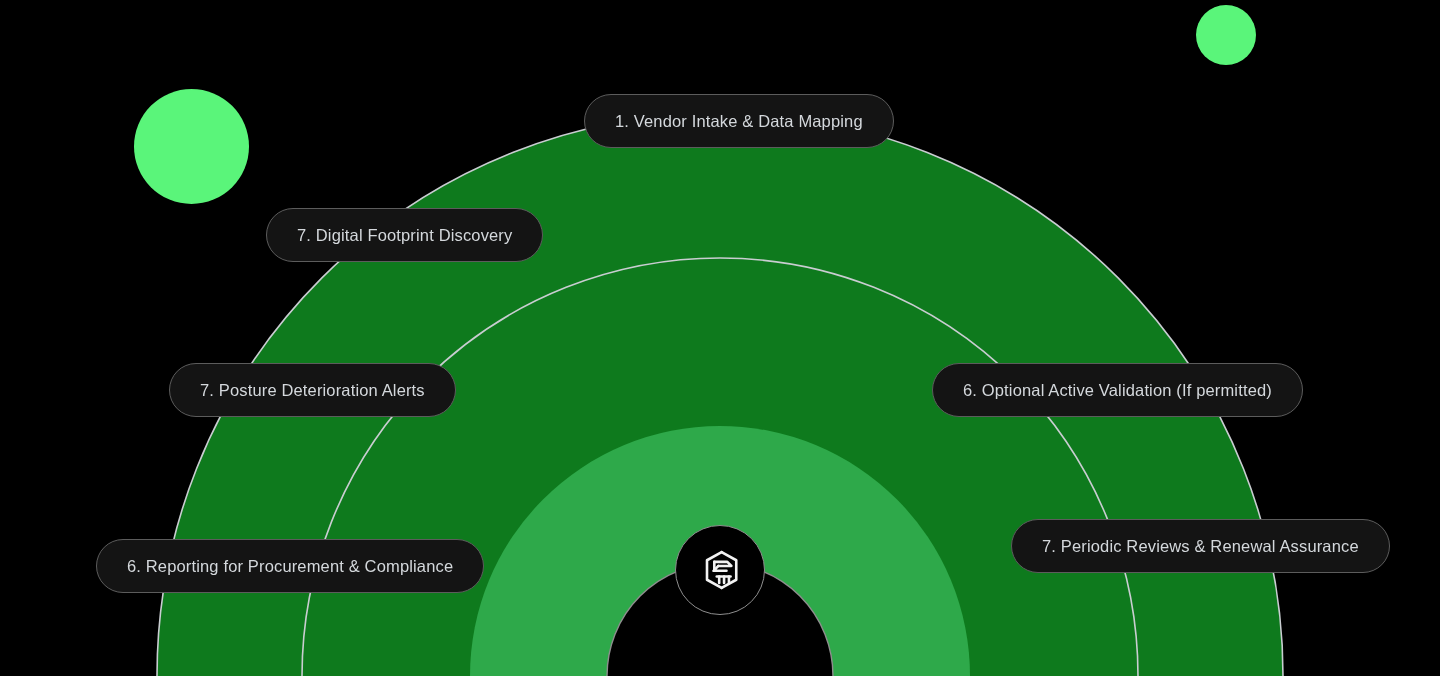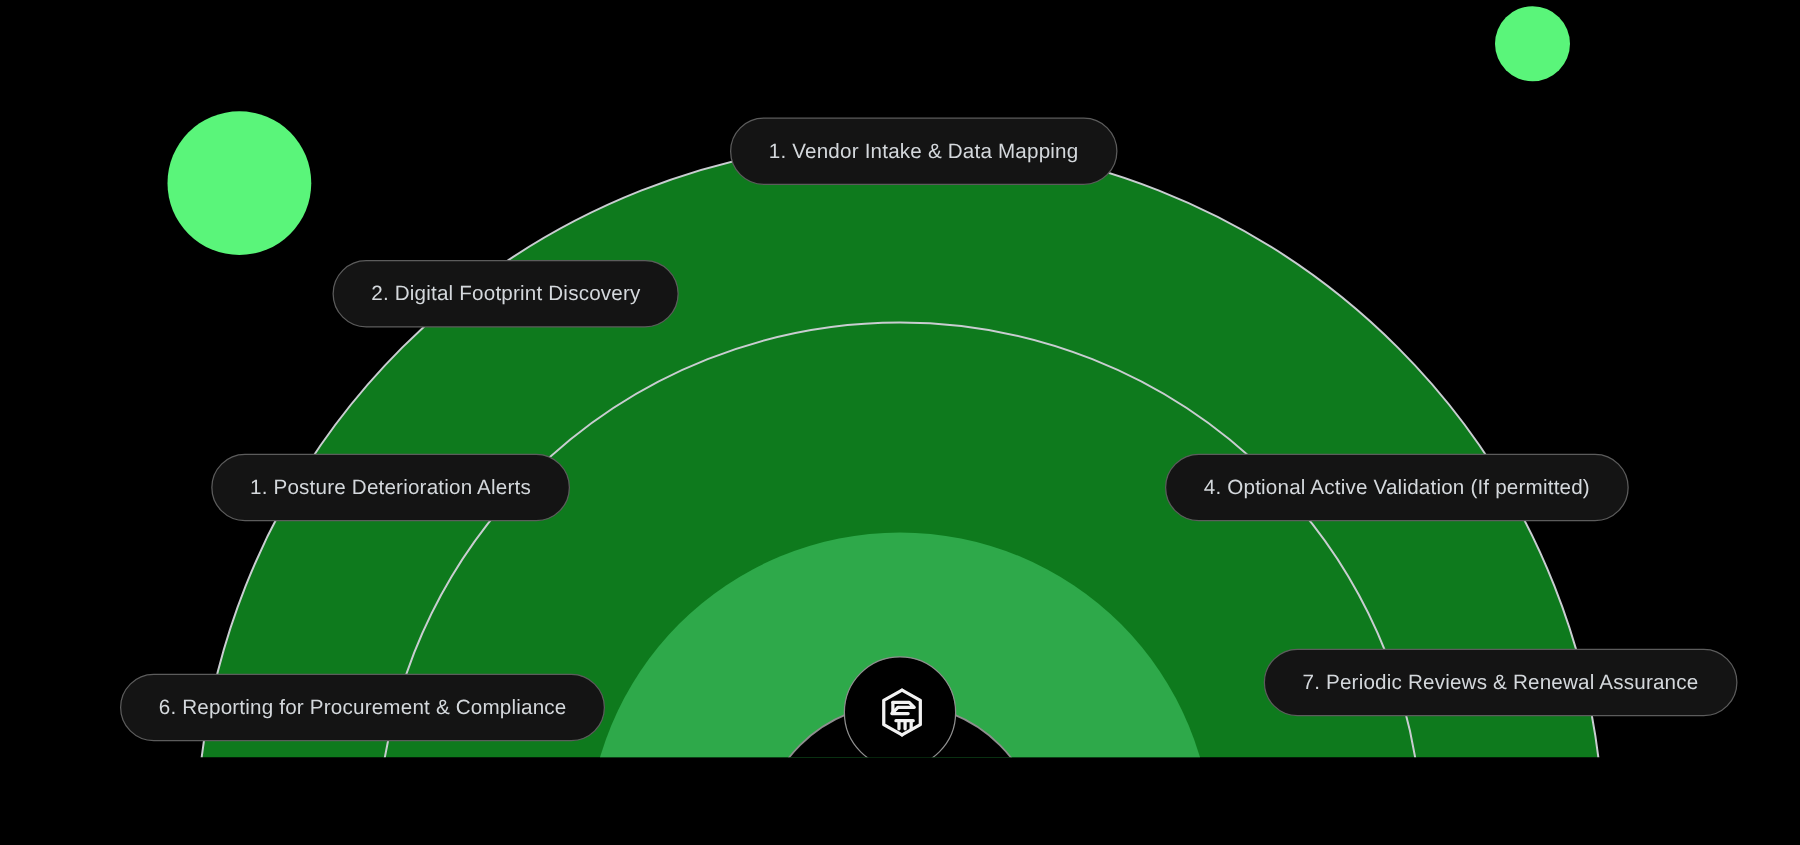--- a/index.html
+++ b/index.html
@@ -8,21 +8,21 @@
     padding: 0;
     background: #000000;
   }
   body {
     font-family: "Liberation Sans", sans-serif;
     -webkit-font-smoothing: antialiased;
   }
   #stage {
     position: relative;
     width: 1440px;
-    height: 606px;
+    height: 676px;
     background: #000000;
     overflow: hidden;
   }
   #radial-svg {
     position: absolute;
     left: 0;
     top: 0;
     width: 1440px;
     height: 676px;
     display: block;
@@ -139,27 +139,27 @@
           <path d="M28 40 L45 40"></path>
         </g>
       </svg>
     </span>
   </div>
 
   <div class="step-label" id="step-1">
     <span>1. Vendor Intake &amp; Data Mapping</span>
   </div>
   <div class="step-label" id="step-2">
-    <span>2. Digital Footprint Discovery</span>
+    <span>7. Digital Footprint Discovery</span>
   </div>
   <div class="step-label" id="step-4">
-    <span>1. Posture Deterioration Alerts</span>
+    <span>7. Posture Deterioration Alerts</span>
   </div>
   <div class="step-label" id="step-5">
-    <span>4. Optional Active Validation (If permitted)</span>
+    <span>6. Optional Active Validation (If permitted)</span>
   </div>
   <div class="step-label" id="step-6">
     <span>6. Reporting for Procurement &amp; Compliance</span>
   </div>
   <div class="step-label" id="step-7">
     <span>7. Periodic Reviews &amp; Renewal Assurance</span>
   </div>
 
 </div>
 

